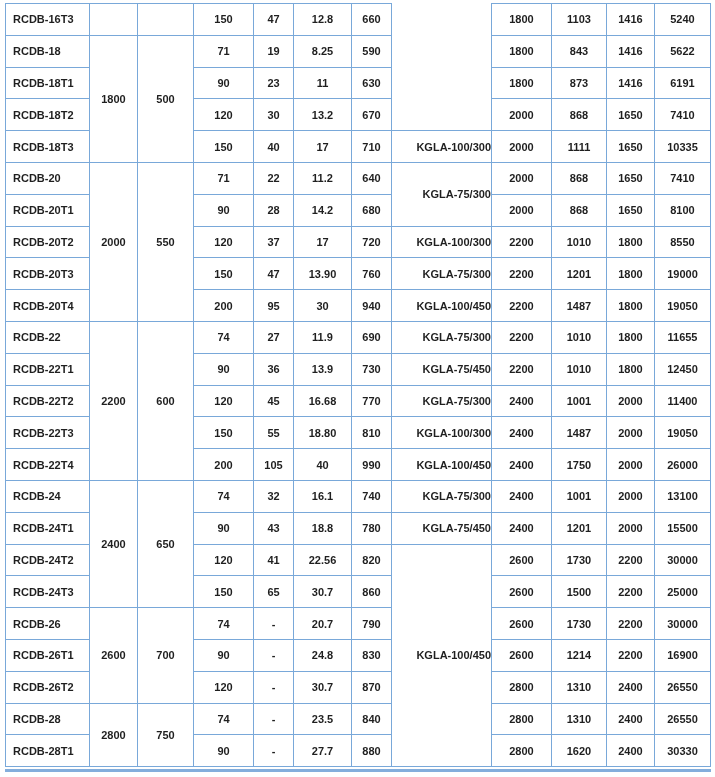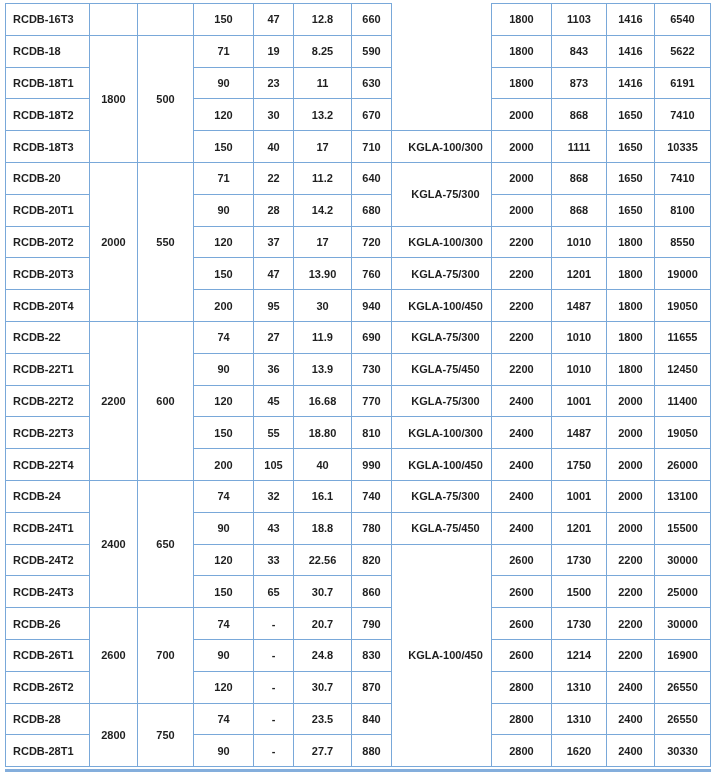--- a/index.html
+++ b/index.html
@@ -35,21 +35,21 @@
     text-align: center;
     vertical-align: middle;
     white-space: nowrap;
     overflow: hidden;
   }
   table.spec td.model {
     text-align: left;
     padding-left: 7px;
   }
   table.spec td.kgla {
-    text-align: center;
+    text-align: right;
     padding-left: 8px;
   }
   table.spec td.cut-top {
     border-top: none;
   }
   .bottom-rule {
     position: absolute;
     left: 5px;
     top: 769px;
     width: 706px;
@@ -82,21 +82,21 @@
           <td></td>
           <td></td>
           <td>150</td>
           <td>47</td>
           <td>12.8</td>
           <td>660</td>
           <td rowspan="4" class="kgla cut-top"></td>
           <td>1800</td>
           <td>1103</td>
           <td>1416</td>
-          <td>6540</td>
+          <td>5240</td>
         </tr>
         <tr>
           <td class="model">RCDB-18</td>
           <td rowspan="4">1800</td>
           <td rowspan="4">500</td>
           <td>71</td>
           <td>19</td>
           <td>8.25</td>
           <td>590</td>
           <td>1800</td>
@@ -283,21 +283,21 @@
           <td>780</td>
           <td class="kgla">KGLA-75/450</td>
           <td>2400</td>
           <td>1201</td>
           <td>2000</td>
           <td>15500</td>
         </tr>
         <tr>
           <td class="model">RCDB-24T2</td>
           <td>120</td>
-          <td>33</td>
+          <td>41</td>
           <td>22.56</td>
           <td>820</td>
           <td rowspan="7" class="kgla">KGLA-100/450</td>
           <td>2600</td>
           <td>1730</td>
           <td>2200</td>
           <td>30000</td>
         </tr>
         <tr>
           <td class="model">RCDB-24T3</td>

